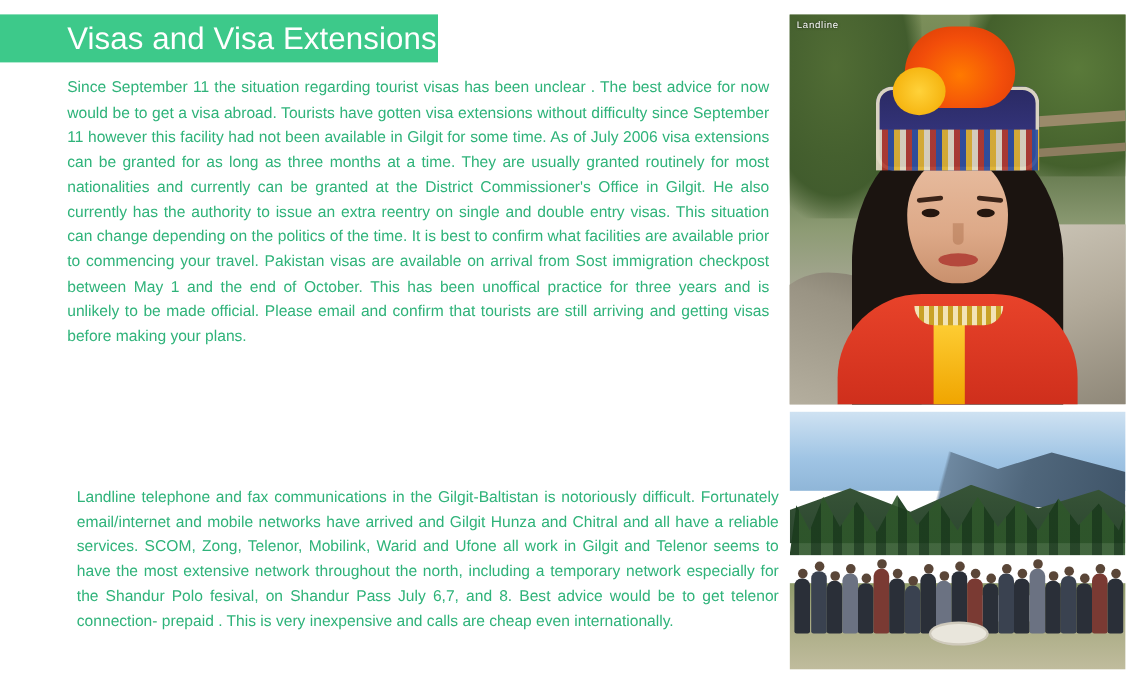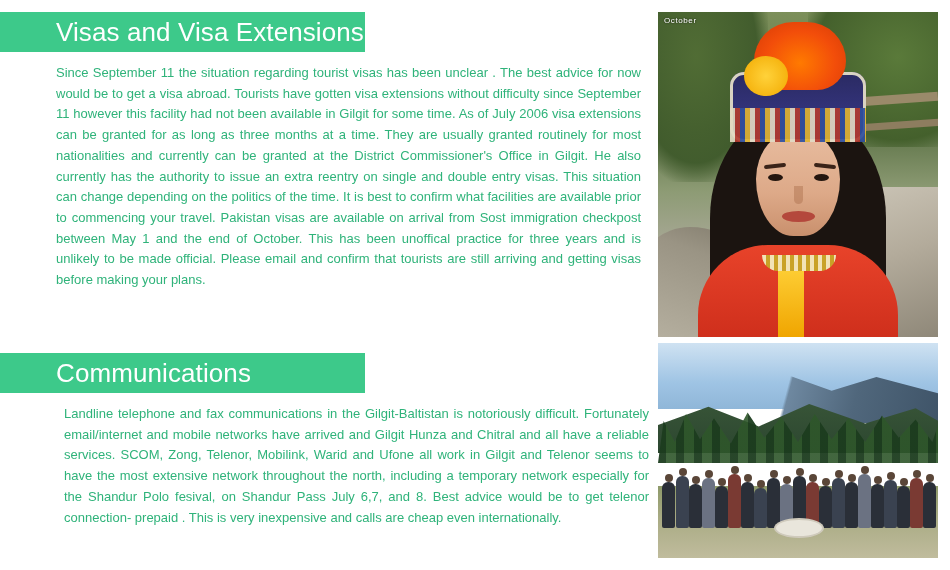--- a/index.html
+++ b/index.html
@@ -320,23 +320,20 @@
 <div class="page">
 
   <div class="left-col">
 
     <div class="banner banner-1">
       <div class="banner-title">Visas and Visa Extensions</div>
     </div>
 
     <div class="body-text block-1">Since September 11 the situation regarding tourist visas has been unclear . The best advice for now would be to get a visa abroad. Tourists have gotten visa extensions without difficulty since September 11 however this facility had not been available in Gilgit for some time. As of July 2006 visa extensions can be granted for as long as three months at a time. They are usually granted routinely for most nationalities and  currently can be granted at the District Commissioner's Office in Gilgit. He also  currently has the authority to issue  an extra reentry on single and double entry visas. This situation can change depending on the politics of the time. It is best to confirm what facilities are available prior to commencing your travel. Pakistan visas are available on arrival  from Sost immigration checkpost between May 1 and the end of October. This has been unoffical practice for three years and is unlikely to be made official. Please email and confirm that tourists are still arriving and getting visas before making your plans.</div>
 
-    <div class="banner banner-2">
-      <div class="banner-title">Communications</div>
-    </div>
 
     <div class="body-text block-2">Landline telephone and fax communications in the Gilgit-Baltistan is notoriously difficult. Fortunately email/internet  and mobile networks have arrived  and Gilgit  Hunza and Chitral and all have a reliable services. SCOM, Zong, Telenor, Mobilink, Warid and Ufone all work in Gilgit and Telenor seems to have the most extensive network throughout the north, including a temporary network especially for the Shandur Polo fesival, on Shandur Pass July 6,7, and 8. Best advice would be to get telenor connection- prepaid . This is very inexpensive and calls are cheap even internationally.</div>
 
   </div>
 
   <div class="right-col">
 
     <div class="photo photo-portrait">
       <div class="pp-bg"></div>
       <div class="pp-foliage-l"></div>
@@ -352,21 +349,21 @@
       <div class="pp-eye r"></div>
       <div class="pp-nose"></div>
       <div class="pp-lips"></div>
       <div class="pp-cap"></div>
       <div class="pp-cap-beads"></div>
       <div class="pp-pompom"></div>
       <div class="pp-pompom-yellow"></div>
       <div class="pp-dress"></div>
       <div class="pp-scarf"></div>
       <div class="pp-necklace"></div>
-      <div class="pp-caption">October</div>
+      <div class="pp-caption">Landline</div>
     </div>
 
     <div class="photo photo-landscape">
       <div class="pl-sky"></div>
       <div class="pl-mtn-far"></div>
       <div class="pl-mtn-near"></div>
       <div class="pl-trees"></div>
       <div class="pl-ground"></div>
       <div class="pl-white-tent"></div>
       <div class="pl-crowd">

